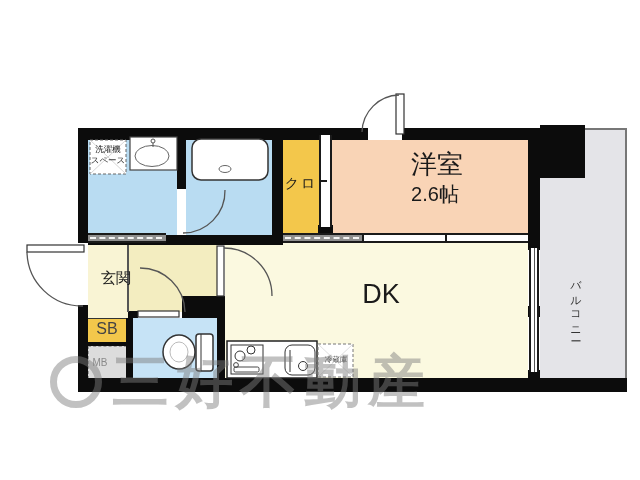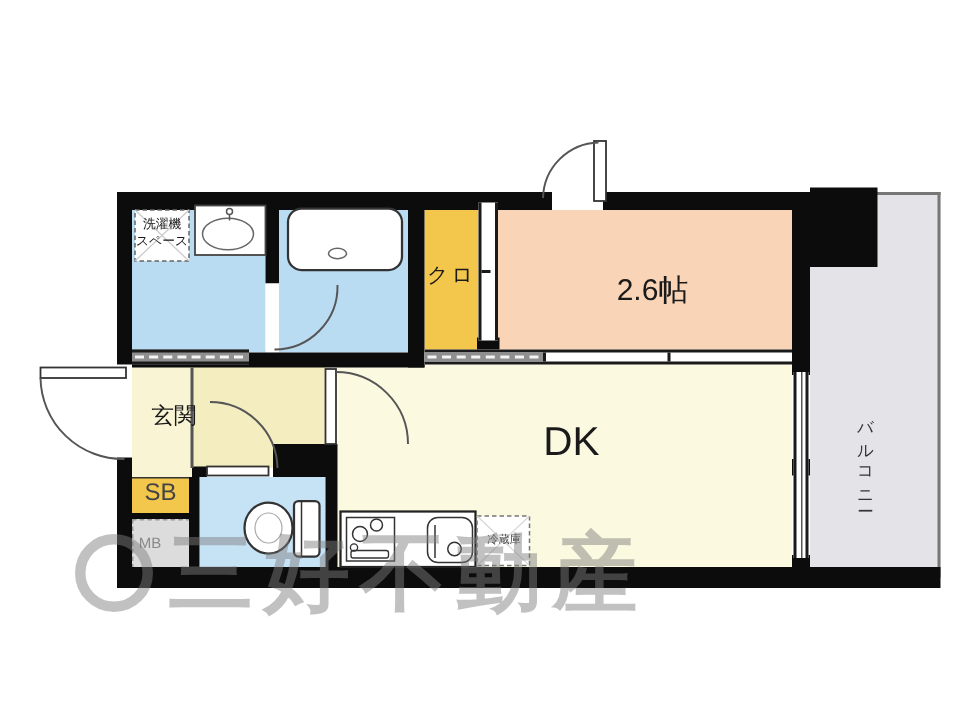--- a/index.html
+++ b/index.html
@@ -157,20 +157,21 @@
 
     <g>
       <rect x="318" y="344" width="35" height="33" fill="#fff" stroke="#777" stroke-width="1" stroke-dasharray="3,2"></rect>
       <path d="M 318 344 L 353 377 M 353 344 L 318 377" stroke="#d6d6d6" stroke-width="0.8"></path>
     </g>
   </svg>
 
   <div class="abs lbl" style="left:92px;top:145px;width:32px;font-size:8.5px;">洗濯機</div>
   <div class="abs lbl" style="left:89px;top:156px;width:38px;font-size:8.5px;">スペース</div>
   <div class="abs lbl" style="left:283px;top:176px;width:36px;font-size:14px;letter-spacing:2px;">クロ</div>
+  <div class="abs lbl" style="left:377px;top:151px;width:120px;font-size:26px;">洋室</div>
   <div class="abs lbl" style="left:377px;top:184px;width:116px;font-size:20px;">2.6帖</div>
   <div class="abs lbl" style="left:321px;top:281px;width:120px;font-size:27px;">DK</div>
   <div class="abs lbl" style="left:88px;top:270px;width:56px;font-size:15px;">玄関</div>
   <div class="abs lbl" style="left:88px;top:321px;width:38px;font-size:16px;color:#444;">SB</div>
   <div class="abs lbl" style="left:88px;top:358px;width:24px;font-size:10px;color:#8a8a8a;">MB</div>
   <div class="abs lbl" style="left:570px;top:251px;height:110px;font-size:11px;letter-spacing:3px;color:#333;writing-mode:vertical-rl;">バルコニー</div>
   <div class="abs lbl" style="left:318px;top:356px;width:36px;font-size:7.5px;color:#444;text-align:center;">冷蔵庫</div>
 
   <div class="abs wm" style="left:40px;top:336px;width:500px;height:90px;">
     <div class="abs wm-circle" style="left:10px;top:20px;width:38px;height:38px;"></div>

